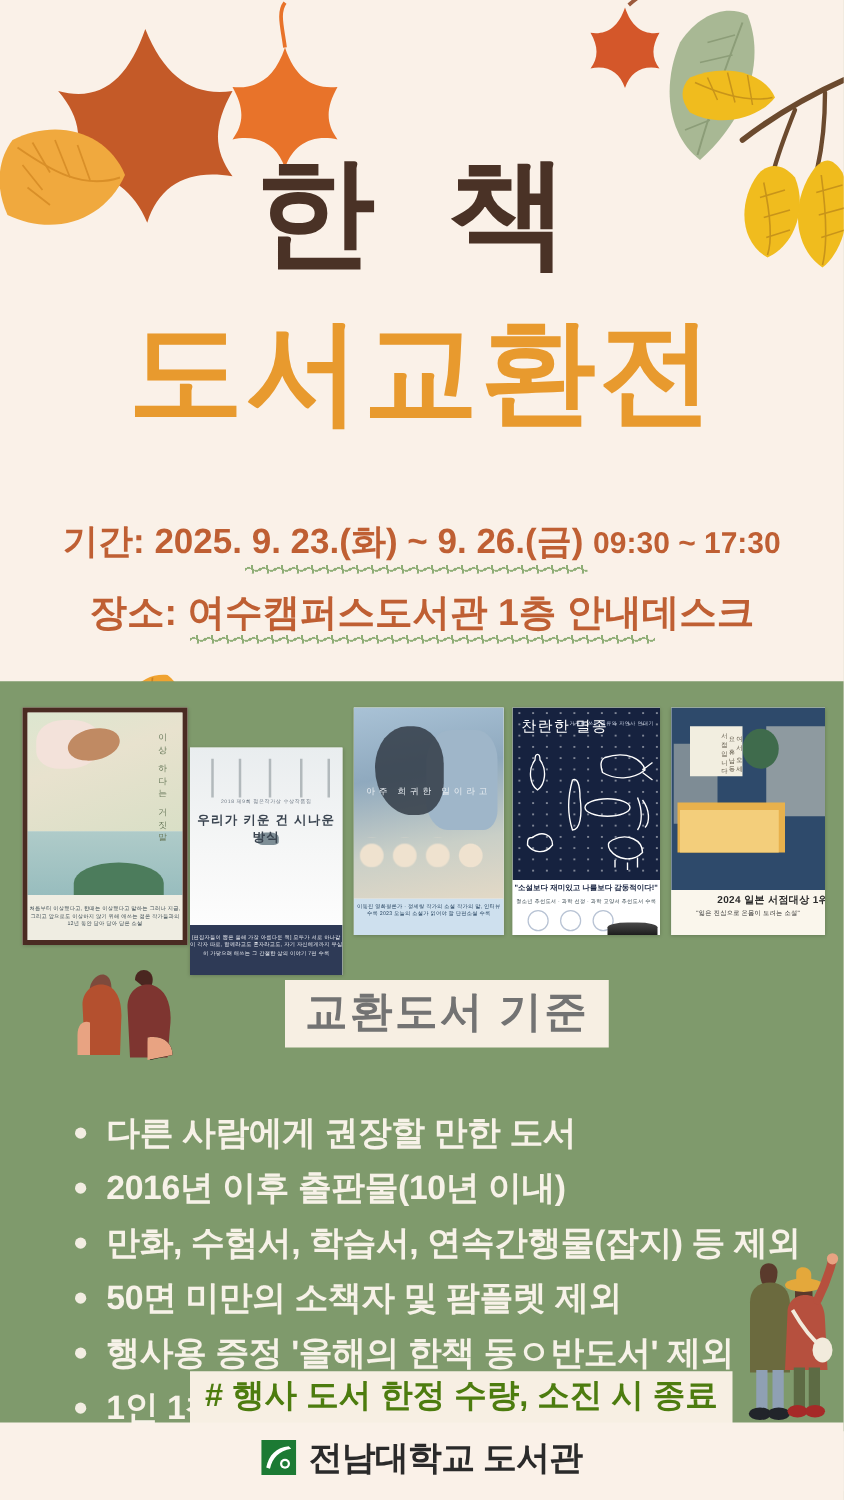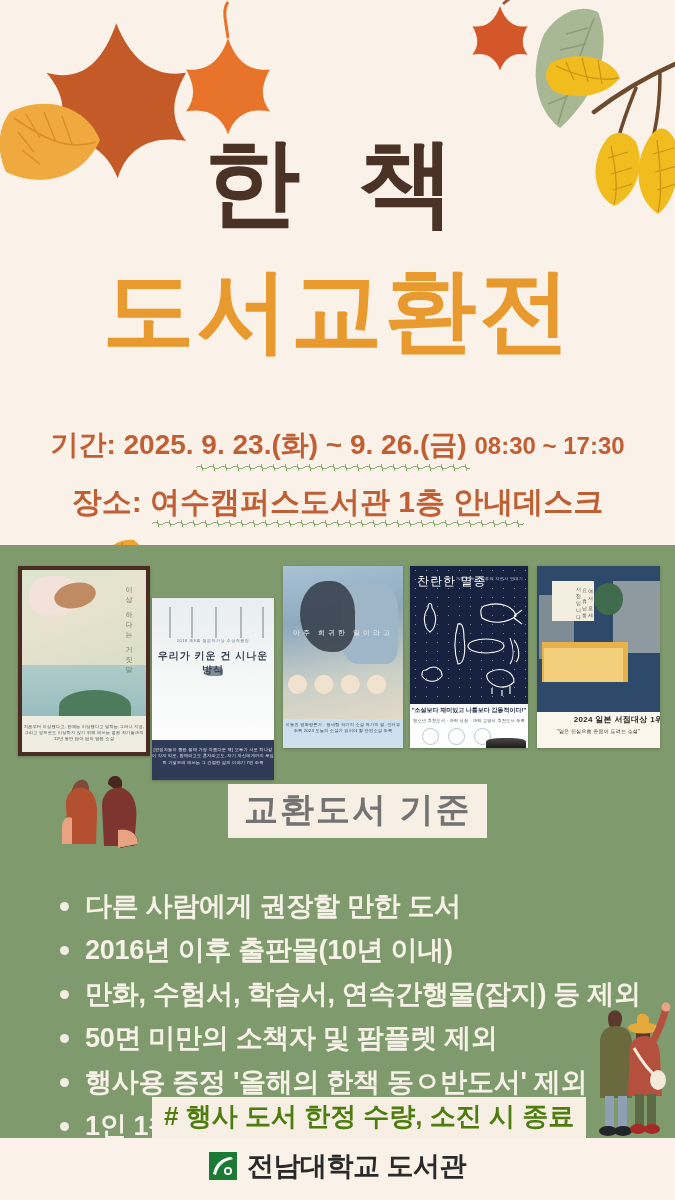--- a/index.html
+++ b/index.html
@@ -9,21 +9,21 @@
     font-family:"Liberation Sans","DejaVu Sans",sans-serif;
     overflow:hidden;
     position:relative;
   }
   .poster{position:relative;width:675px;height:1200px;overflow:hidden;background:#FAF1E8;}
 
   
   .leaf-layer{position:absolute;left:0;top:0;width:675px;height:1200px;pointer-events:none;}
 
   
-  .header{position:absolute;left:0;top:12px;width:675px;height:545px;}
+  .header{position:absolute;left:0;top:0;width:675px;height:545px;}
   .title-main{
     position:absolute;left:0;top:122px;width:675px;text-align:center;
     font-size:96px;font-weight:bold;color:#4A3226;
     letter-spacing:16px;line-height:1;
   }
   .title-sub{
     position:absolute;left:0;top:252px;width:675px;text-align:center;
     font-size:92px;font-weight:bold;color:#E89A2E;
     letter-spacing:2px;line-height:1;
   }
@@ -229,21 +229,21 @@
     </g>
   </svg>
 
   <div class="header">
     <div class="title-main">한 책</div>
     <div class="title-sub">도서교환전</div>
 
     <div class="info-line info-date">
       <span>기간:</span>
       <span>2025. 9. 23.(화) ~ 9. 26.(금)</span>
-      <span class="time">08:30 ~ 17:30</span>
+      <span class="time">09:30 ~ 17:30</span>
     </div>
 
     <div class="info-line info-place">
       <span>장소:</span>
       <span>여수캠퍼스도서관 1층 안내데스크</span>
     </div>
 
     <div class="wavy wavy-1"></div>
     <div class="wavy wavy-2"></div>
   </div>

